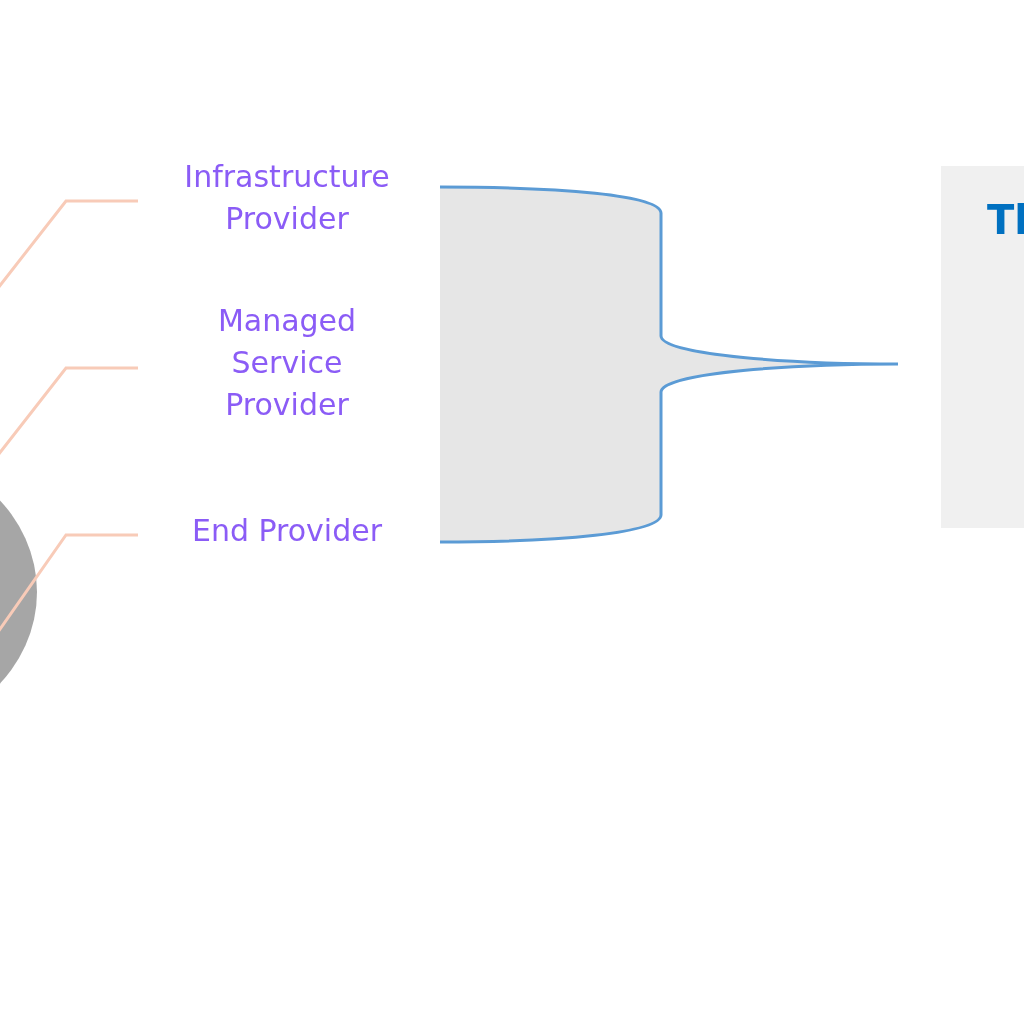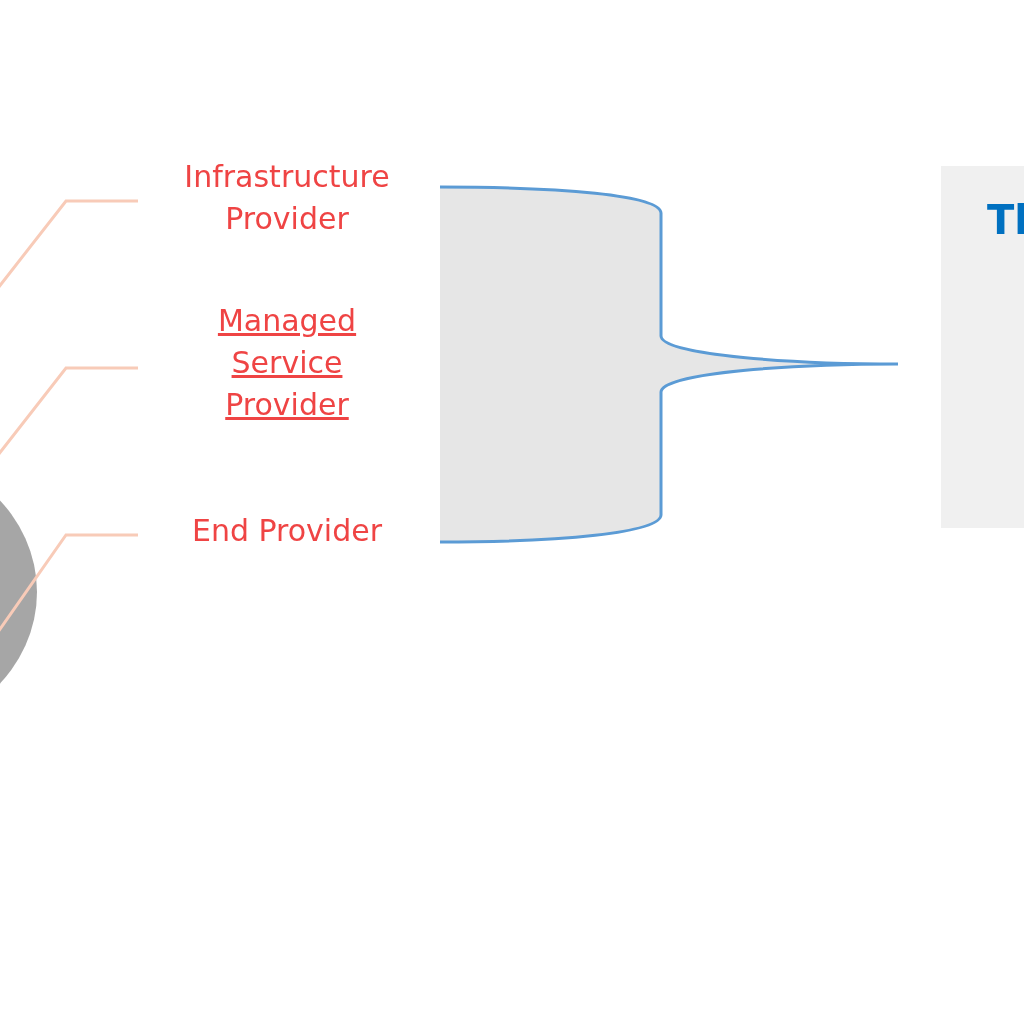--- a/index.html
+++ b/index.html
@@ -1,23 +1,23 @@
 <!DOCTYPE html>
 <html><head>
   <meta charset="utf-8">
   <style>
     html, body { margin: 0; padding: 0; background: #ffffff; }
     body { width: 1024px; height: 1024px; position: relative; overflow: hidden;
            font-family: "DejaVu Sans", sans-serif; }
     svg.canvas { position: absolute; left: 0; top: 0; }
-    .label { position: absolute; text-align: center; color: #ef4444;
+    .label { position: absolute; text-align: center; color: #8b5cf6;
              font-family: "DejaVu Sans", sans-serif; font-size: 30px; line-height: 42px;
              white-space: pre-line; }
     #lbl-infra { left: 156px; top: 156px; width: 262px; }
-    #lbl-msp { left: 156px; top: 300px; width: 262px; text-decoration: underline; }
+    #lbl-msp { left: 156px; top: 300px; width: 262px; }
     #lbl-end { left: 156px; top: 510px; width: 262px; }
     .side-box { position: absolute; left: 941px; top: 166px; width: 83px; height: 362px;
                 background: #f0f0f0; overflow: hidden; }
     .side-box-title { position: absolute; left: 46px; top: 196px; color: #0070C0;
                       font-family: "DejaVu Sans", sans-serif; font-weight: bold; font-size: 40px;
                       line-height: 48px; white-space: nowrap; }
   </style>
 </head>
 <body>
 

